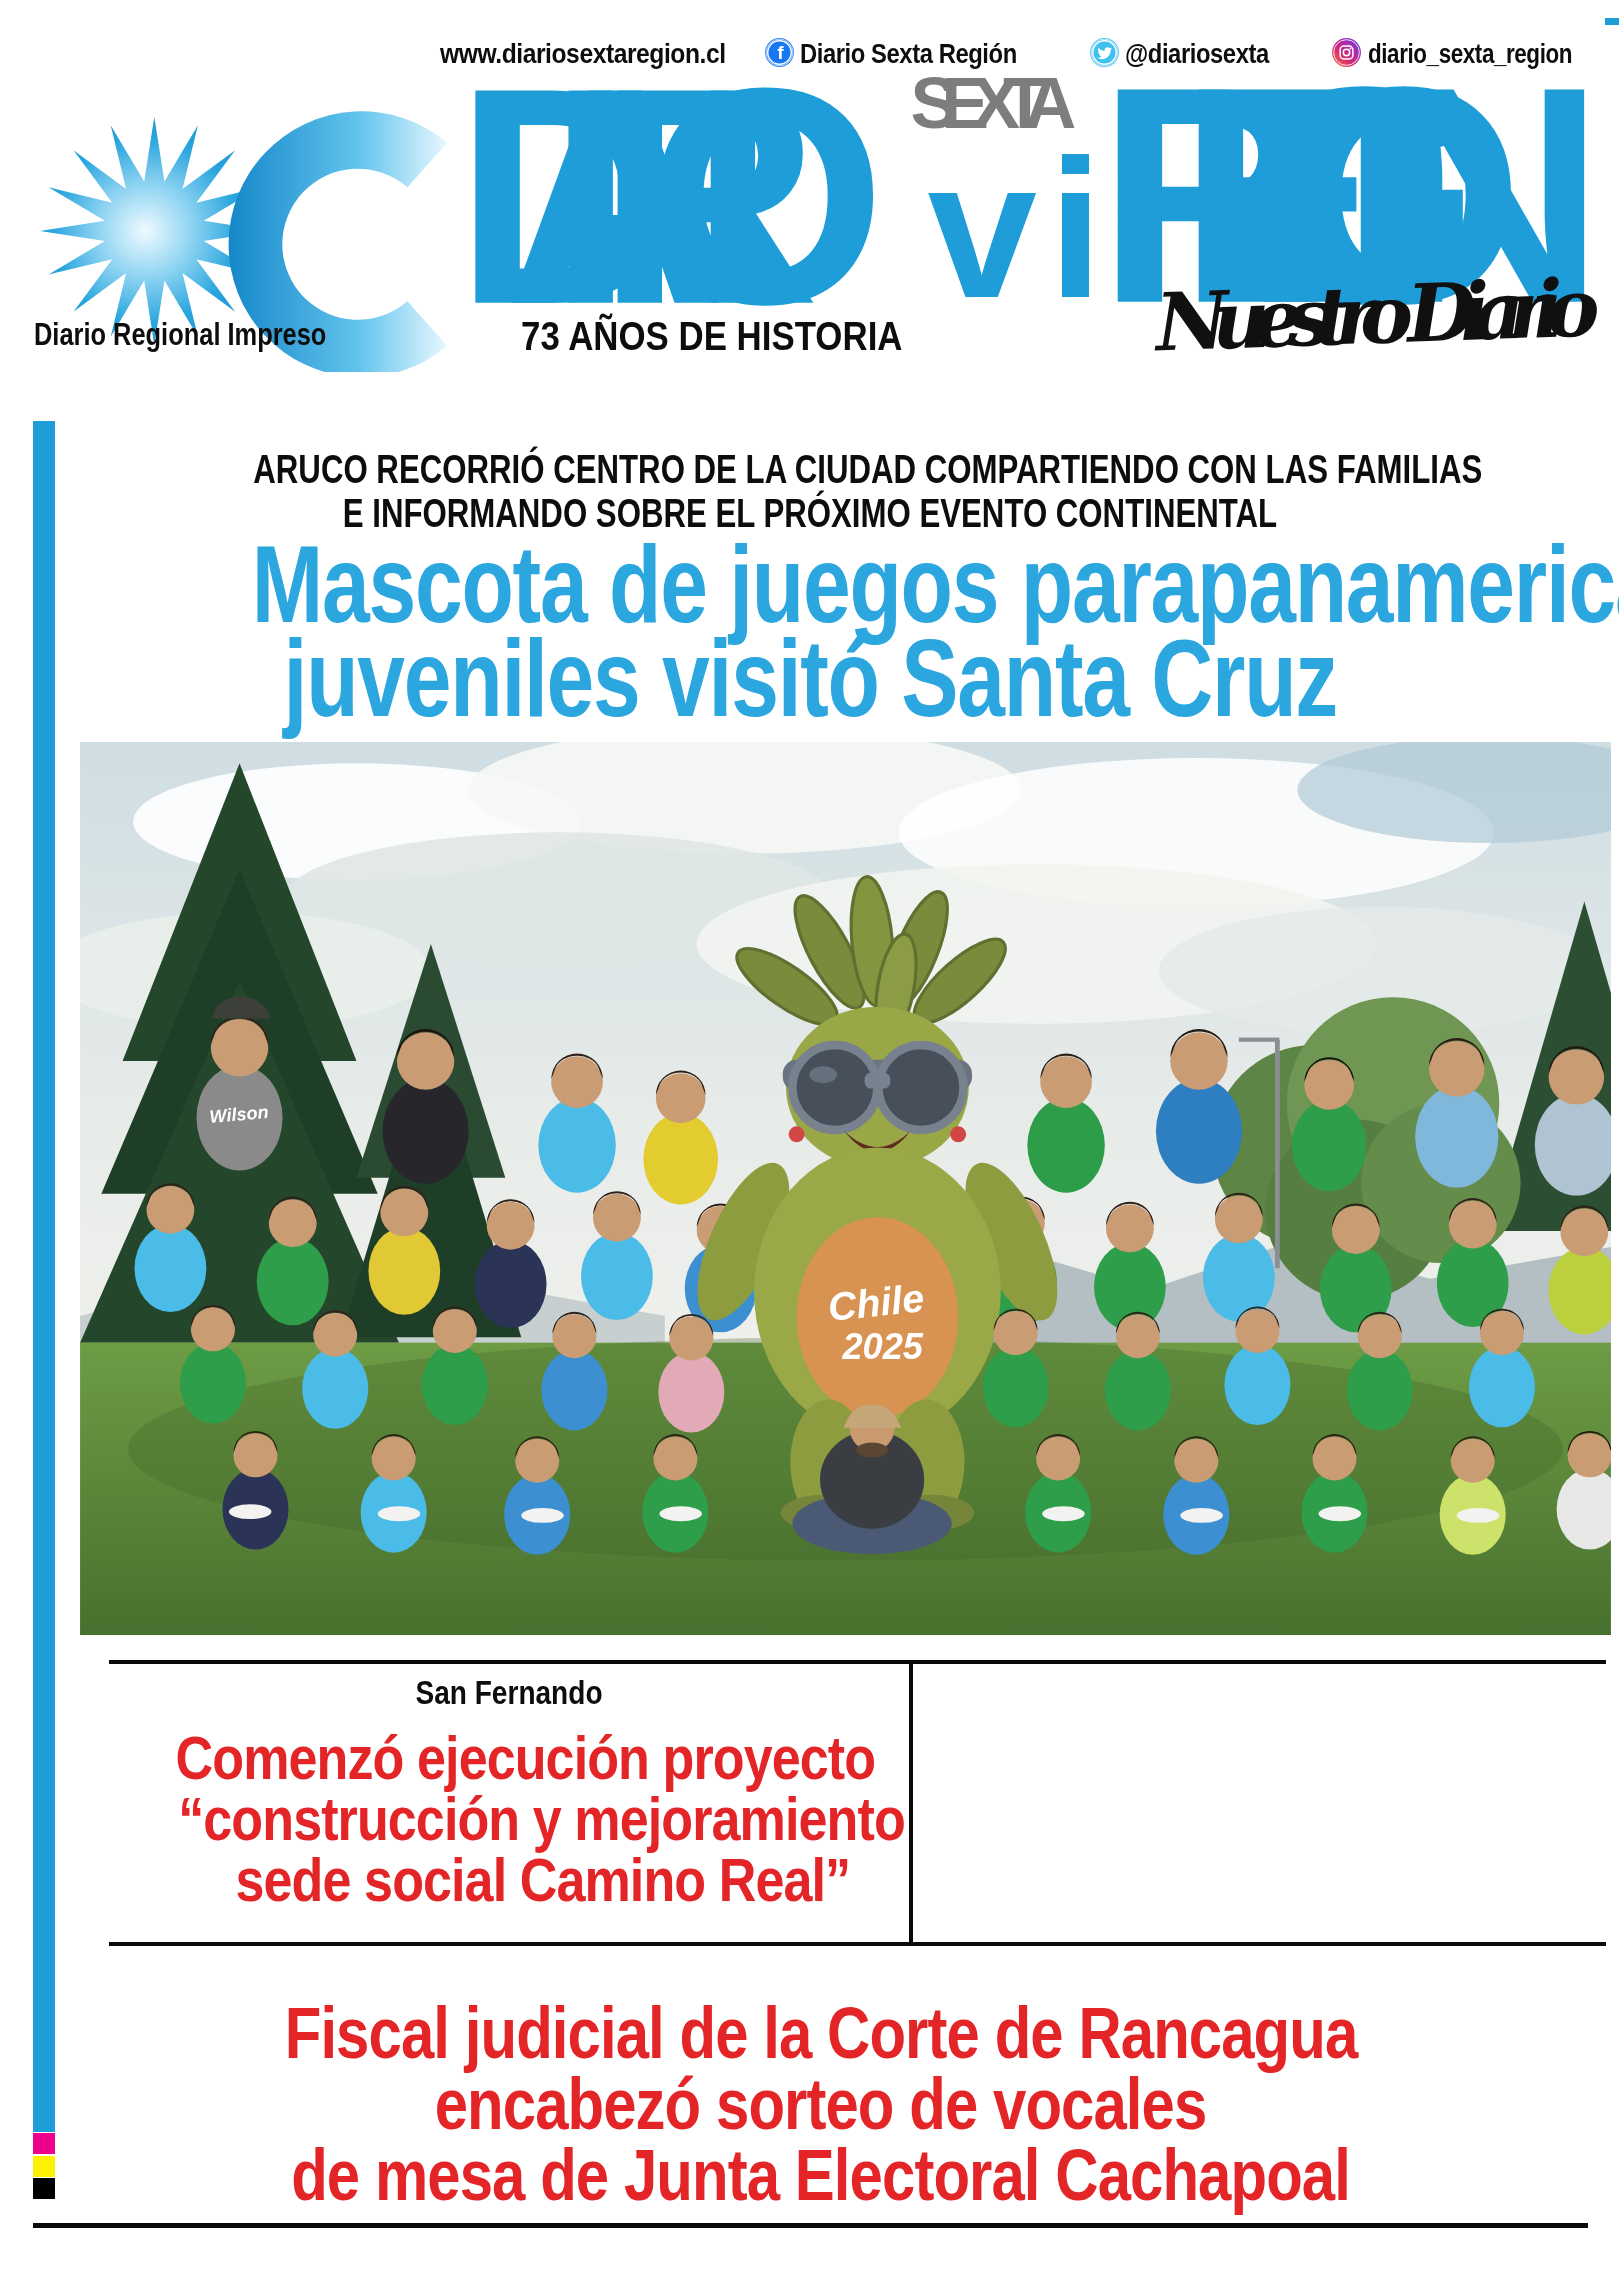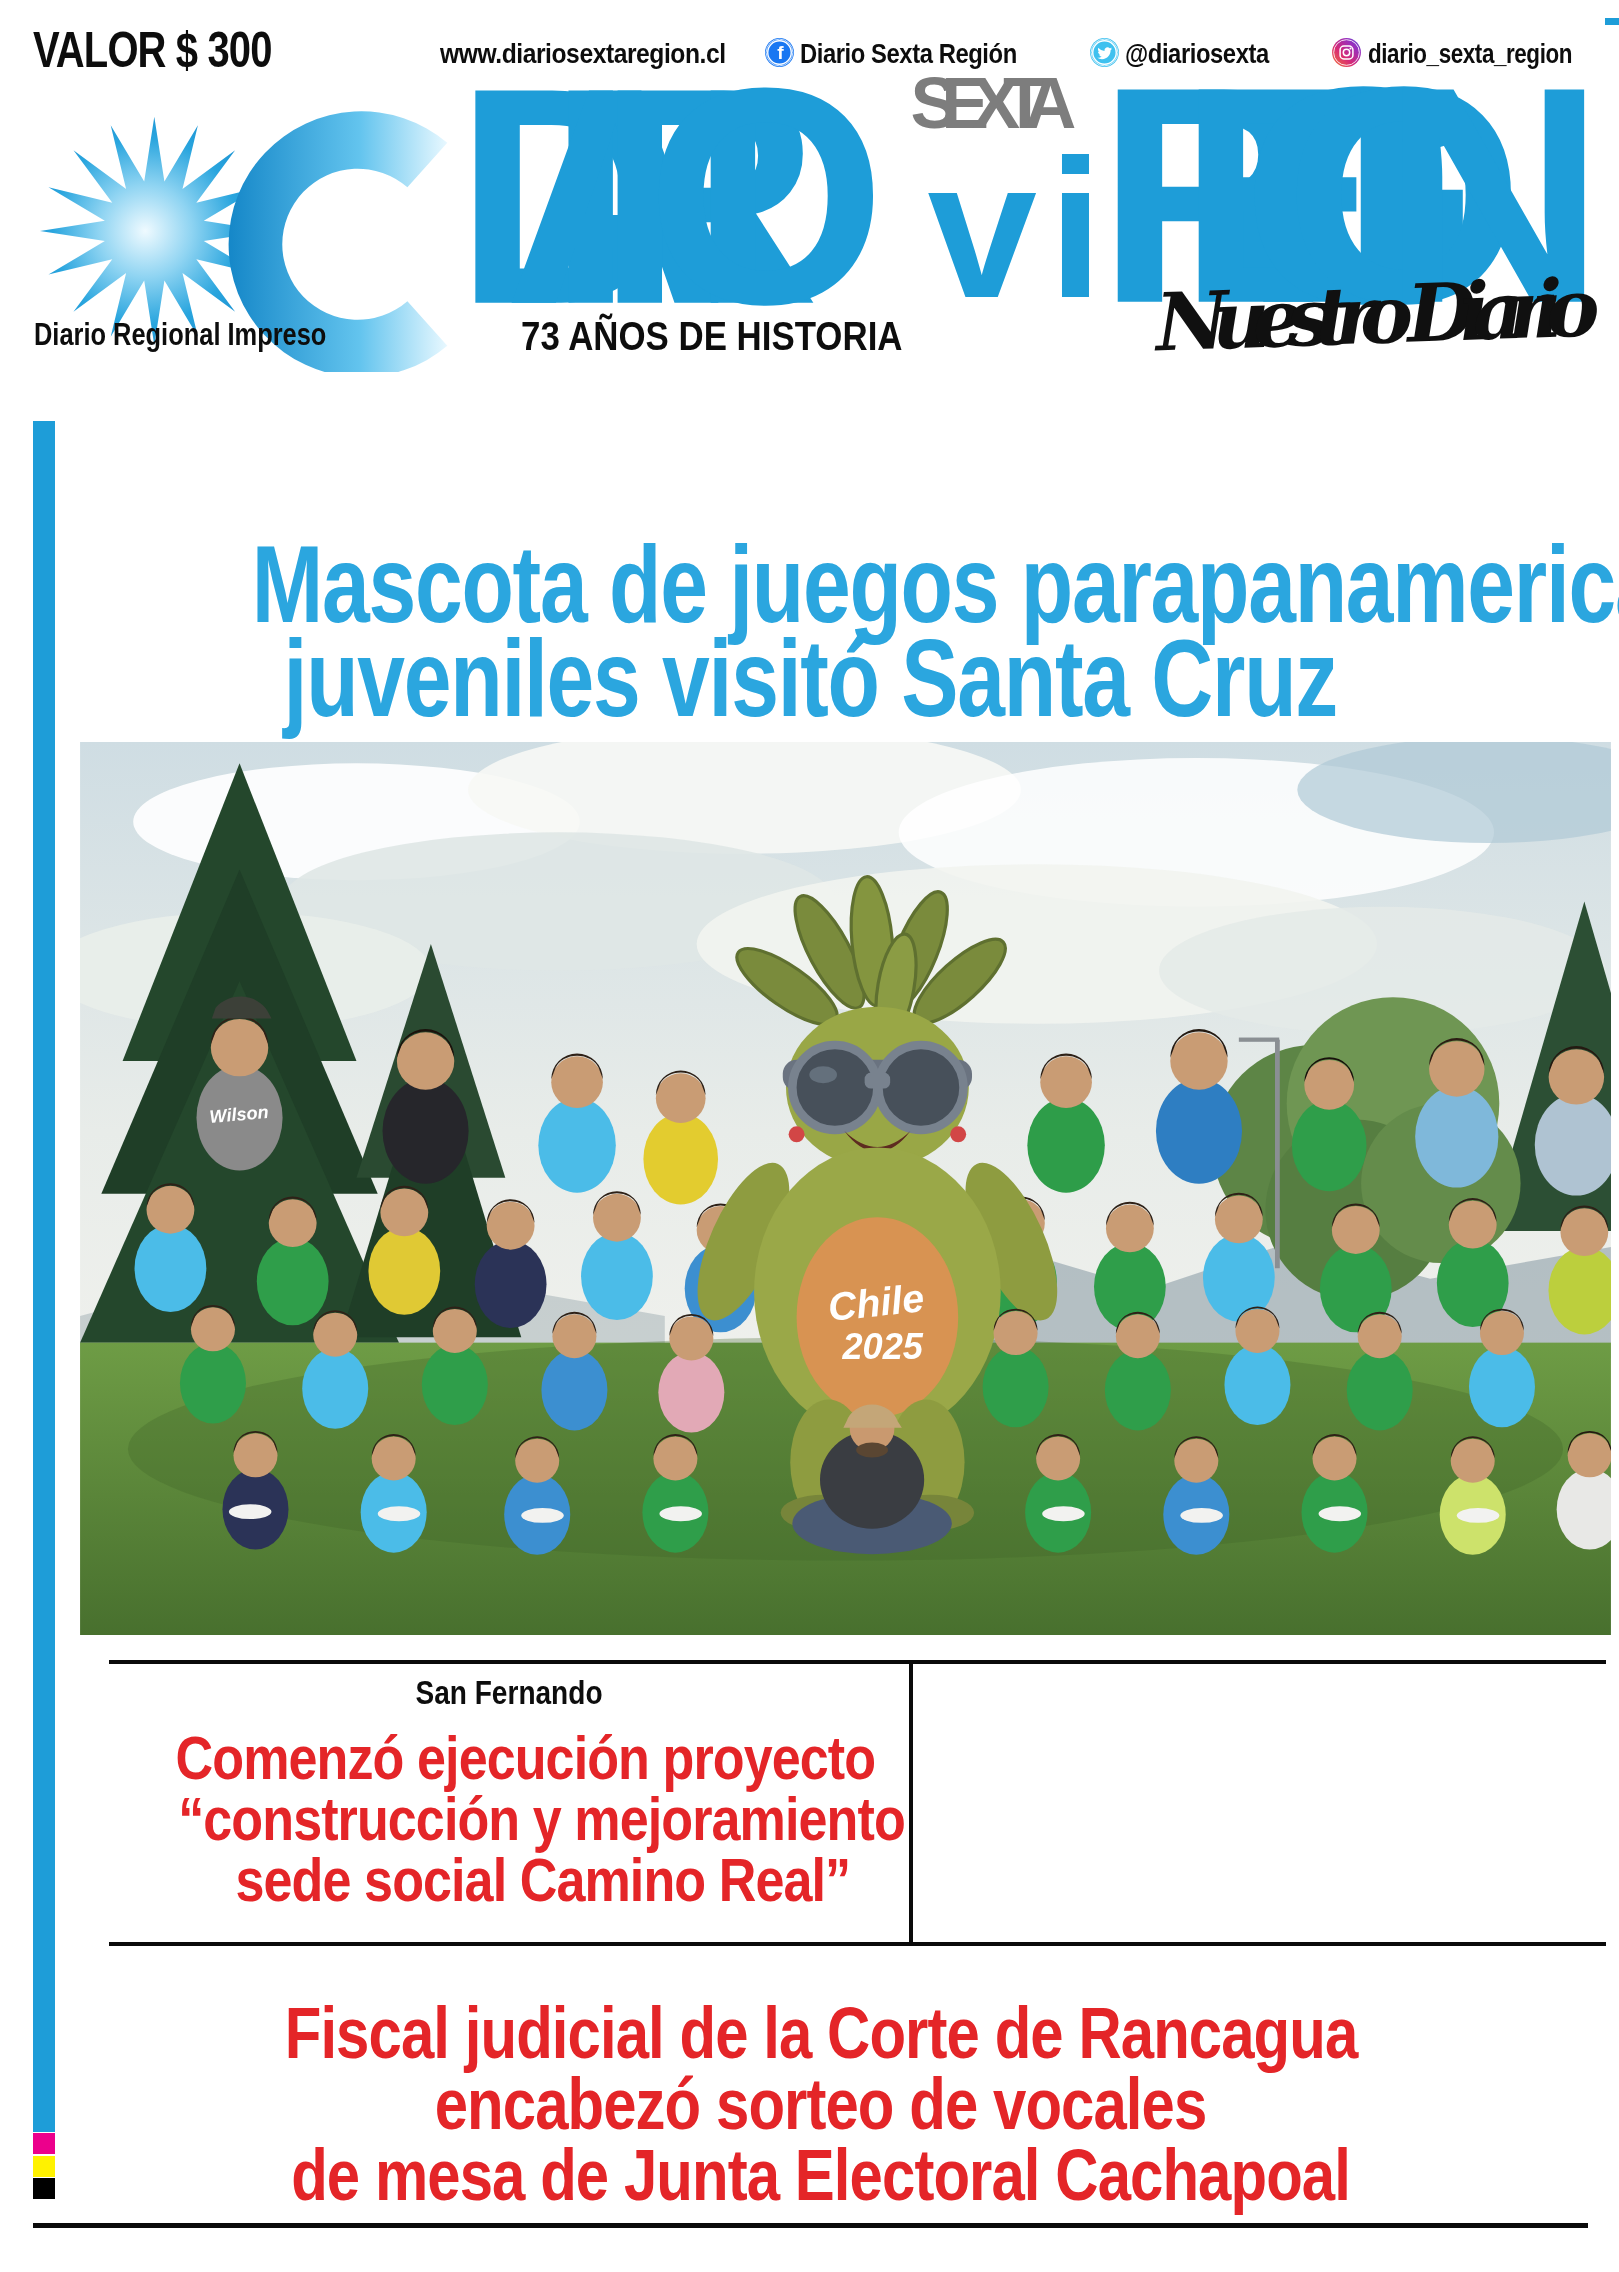--- a/index.html
+++ b/index.html
@@ -28,23 +28,20 @@
   .artline{font-size:62px;line-height:61px;letter-spacing:-1.1px;}
   .bottomline{font-size:73px;line-height:71px;letter-spacing:-1.1px;}
   svg text{font-family:"Liberation Sans",sans-serif;}
   .scripttxt{font-family:"DejaVu Serif",serif;font-style:italic;font-weight:bold;}
 </style>
 </head>
 <body>
 
 <div class="page">
 
-  <div class="abs price b blk">
-    <span class="cx cxl" style="--sx:.8">VALOR $ 300</span>
-  </div>
 
   <div class="abs socialtxt b blk" style="left:440px;top:38px;text-decoration:underline;">
     <span class="cx cxl" style="--sx:.88">www.diariosextaregion.cl</span>
   </div>
 
   <span class="abs" style="left:764px;top:37px;">
     <svg width="31" height="31" viewBox="0 0 58 58">
       <circle cx="29" cy="29" r="27" fill="#1877F2"></circle>
       <circle cx="29" cy="29" r="22" fill="none" stroke="#ffffff" stroke-width="2.6"></circle>
       <circle cx="29" cy="29" r="25" fill="none" stroke="#ffffff" stroke-width="1.4"></circle>
@@ -123,20 +120,24 @@
   <div class="abs b blk" style="left:521px;top:313px;font-size:41px;">
     <span class="cx cxl" style="--sx:.85">73 AÑOS DE HISTORIA</span>
   </div>
 
 
   <div class="abs stripe"></div>
   <div class="abs regsq" style="top:2133px;background:#EC008C;"></div>
   <div class="abs regsq" style="top:2156px;background:#FFF200;"></div>
   <div class="abs regsq" style="top:2178px;background:#000000;"></div>
 
+  <div class="abs kicker b blk center">
+    <div><span class="cx" style="--sx:.78">ARUCO RECORRIÓ CENTRO DE LA CIUDAD COMPARTIENDO CON LAS FAMILIAS</span></div>
+    <div><span class="cx" style="--sx:.78">E INFORMANDO SOBRE EL PRÓXIMO EVENTO CONTINENTAL</span></div>
+  </div>
   <div class="abs headline b cyan center">
     <div><span class="cx" style="--sx:.78">Mascota de juegos parapanamericanos</span></div>
     <div><span class="cx" style="--sx:.78">juveniles visitó Santa Cruz</span></div>
   </div>
 
   <figure class="abs photo">
     <svg width="1531" height="893" viewBox="0 0 2880 1680">
       <defs>
         <linearGradient id="sky" x1="0" y1="0" x2="0" y2="1">
           <stop offset="0" stop-color="#CFDDE3"></stop>

